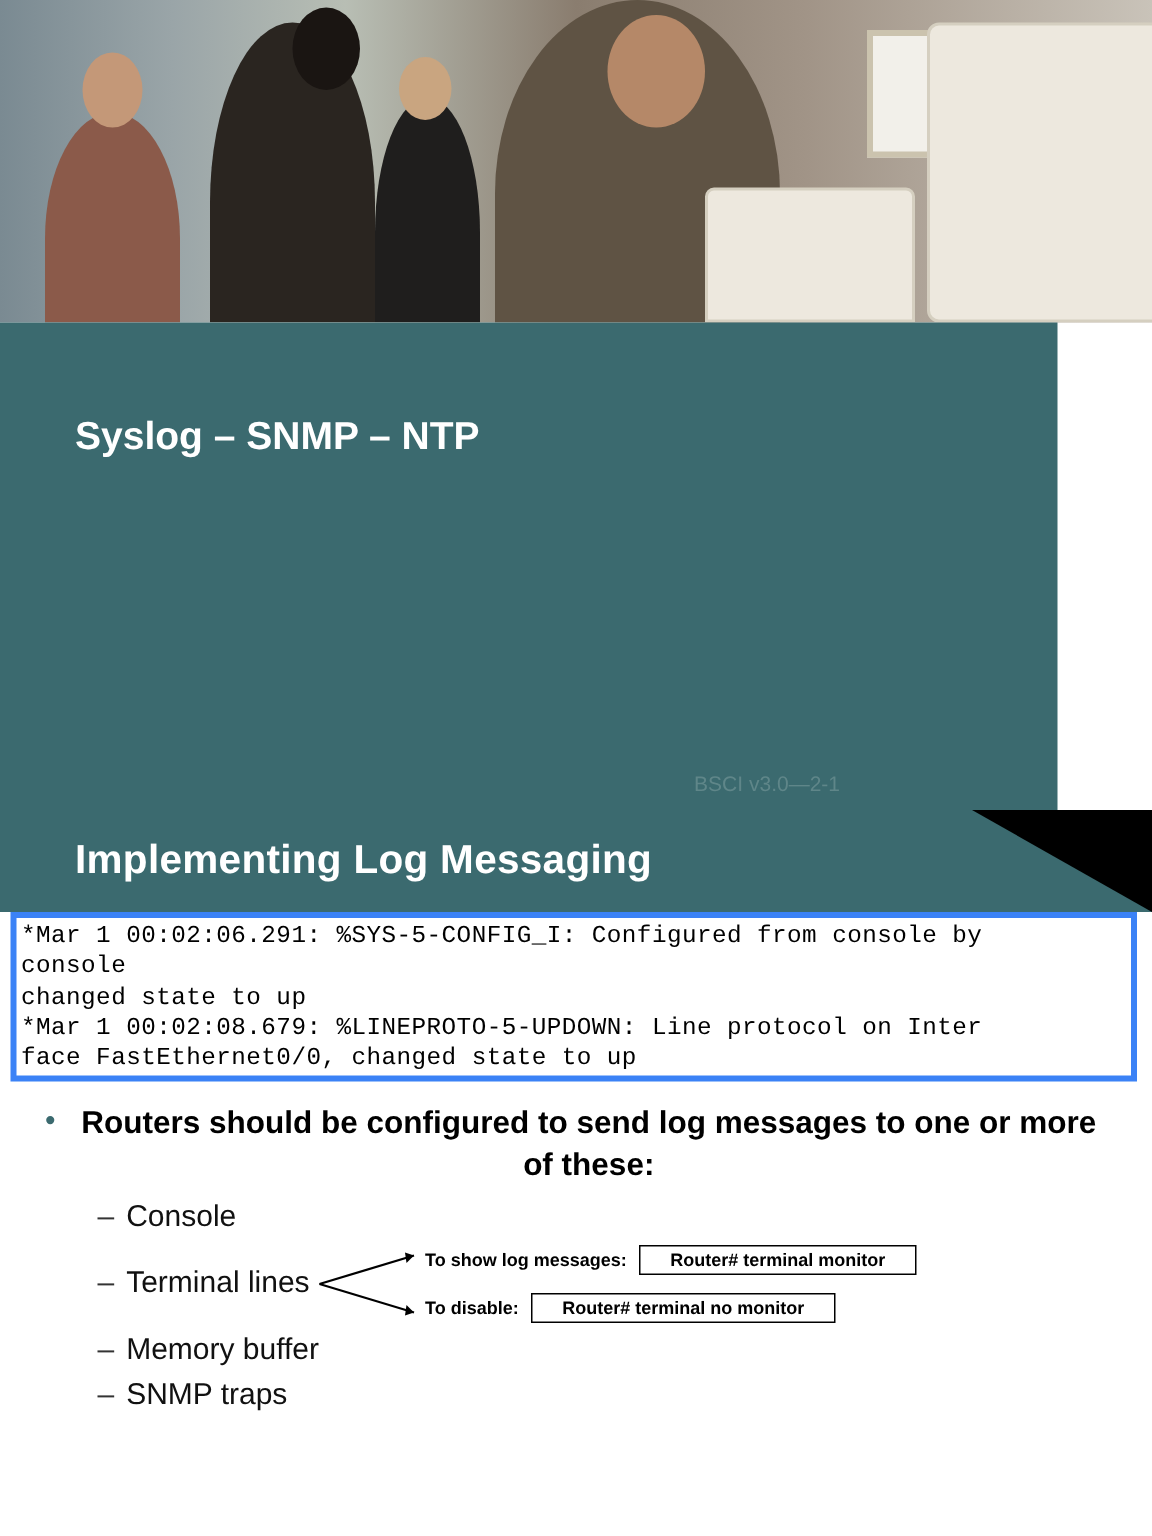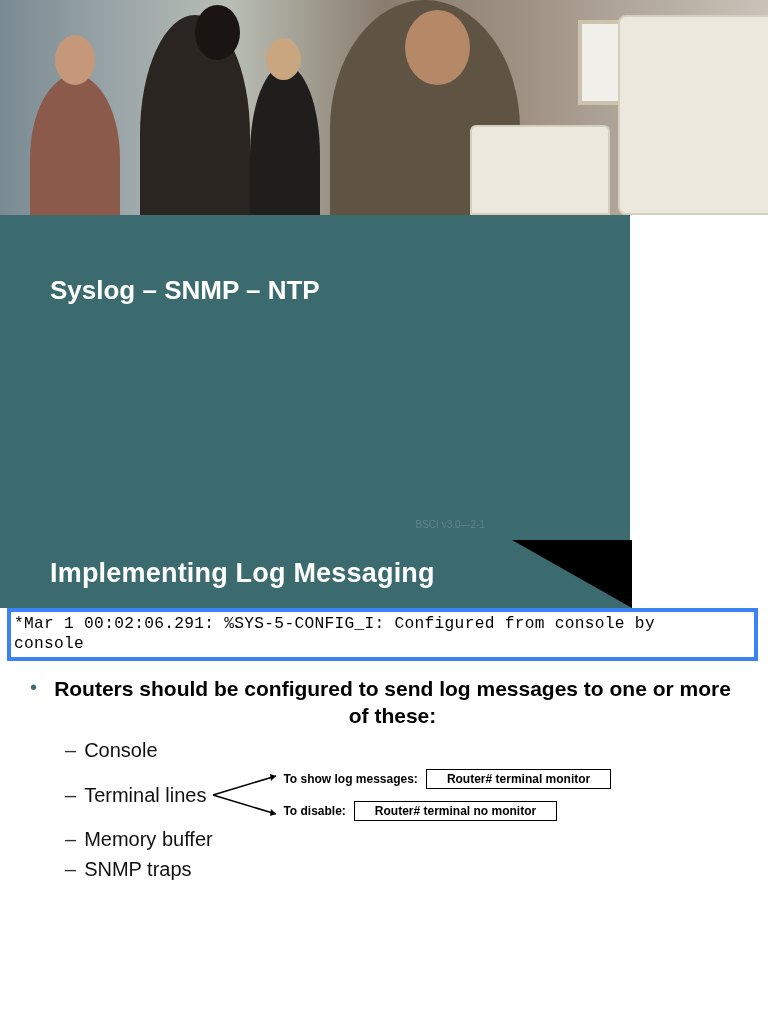--- a/index.html
+++ b/index.html
@@ -14,25 +14,25 @@
     .hero-head { position: absolute; border-radius: 50%; background: #c49878; }
     .hero-h1 { top: 35px; left: 55px; width: 40px; height: 50px; }
     .hero-h2 { top: 5px; left: 195px; width: 45px; height: 55px; background: #1a1512; }
     .hero-h3 { top: 38px; left: 266px; width: 35px; height: 42px; background: #c9a580; }
     .hero-h4 { top: 10px; left: 405px; width: 65px; height: 75px; background: #b58868; }
     .hero-monitor { position: absolute; background: #ede8de; border: 2px solid #d5cfc0; }
     .hero-m1 { bottom: 0; left: 470px; width: 140px; height: 90px; border-radius: 6px 6px 0 0; }
     .hero-m2 { bottom: 0; right: -20px; width: 170px; height: 200px; border-radius: 8px; }
     .hero-whiteboard { position: absolute; top: 20px; right: 70px; width: 120px; height: 85px; background: #f2f0ea; border: 4px solid #cbc3ae; }
 
-    .title-band { width: 630px; height: 325px; background: #3b6a6f; position: relative; }
+    .title-band { width: 705px; height: 325px; background: #3b6a6f; position: relative; }
     .title-text { position: absolute; top: 60px; left: 50px; color: #fff; font-size: 26px; font-weight: bold; }
-    .band-footer { position: absolute; bottom: 10px; right: 145px; color: #5f8689; font-size: 10px; }
+    .band-footer { position: absolute; bottom: 10px; right: 145px; color: #5f8689; font-size: 14px; }
 
-    .sub-band { width: 632px; height: 68px; background: #3b6a6f; position: relative; }
+    .sub-band { width: 768px; height: 68px; background: #3b6a6f; position: relative; }
     .sub-triangle { position: absolute; right: 0; top: 0; width: 0; height: 0; border-left: 120px solid transparent; border-top: 68px solid #000; }
     .sub-title { position: absolute; top: 18px; left: 50px; color: #fff; font-size: 27px; font-weight: bold; letter-spacing: 0.2px; }
 
     .log-box { margin: 0 10px 0 7px; border: 4px solid #3b82f6; font-family: "Courier New", monospace; font-size: 16.2px; line-height: 1.25; padding: 2px 3px; letter-spacing: 0.3px; }
 
     .content { padding: 14px 30px 0 30px; }
     .bullet-main { display: flex; align-items: flex-start; margin-bottom: 10px; }
     .bullet-dot { color: #3b6a6f; font-size: 20px; margin-right: 10px; margin-top: 1px; }
     .bullet-text { font-size: 21px; font-weight: bold; line-height: 1.3; text-align: center; }
 
@@ -71,20 +71,23 @@
 </div>
 
 <div class="sub-band">
   <div class="sub-triangle"></div>
   <div class="sub-title">Implementing Log Messaging</div>
 </div>
 
 <div class="log-box">
   <div>*Mar  1 00:02:06.291: %SYS-5-CONFIG_I: Configured from console by</div>
   <div> console</div>
+  <div>changed state to up</div>
+  <div>*Mar  1 00:02:08.679: %LINEPROTO-5-UPDOWN: Line protocol on Inter</div>
+  <div>face FastEthernet0/0, changed state to up</div>
 </div>
 
 <div class="content">
   <div class="bullet-main">
     <span class="bullet-dot">•</span>
     <span class="bullet-text">Routers should be configured to send log messages to one or more of these:</span>
   </div>
 
   <div class="sub-row">
     <span class="dash">–</span>

